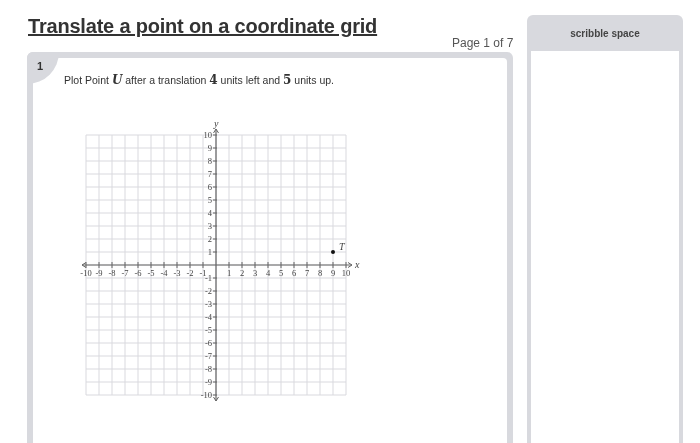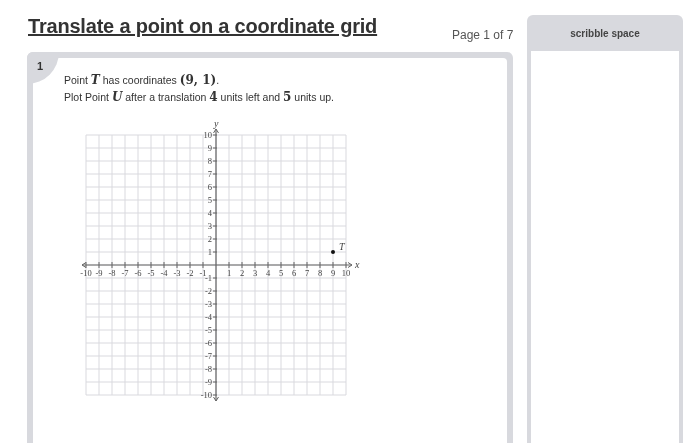--- a/index.html
+++ b/index.html
@@ -1,18 +1,18 @@
 <!DOCTYPE html>
 <html><head>
 <meta charset="utf-8">
 <style>
   html,body{margin:0;padding:0;background:#fff;}
   body{width:700px;height:443px;position:relative;overflow:hidden;font-family:"Liberation Sans",sans-serif;color:#2a2a2a;}
   .title{position:absolute;left:28px;top:15px;font-size:20px;font-weight:bold;color:#333;letter-spacing:-0.2px;text-decoration:underline;}
-  .page{position:absolute;left:452px;top:28px;font-size:12px;color:#555;}
+  .page{position:absolute;left:452px;top:36px;font-size:12px;color:#555;}
   .qpanel{position:absolute;left:27px;top:52px;width:486px;height:400px;background:#d8d9de;border-radius:6px;}
   .qinner{position:absolute;left:6px;top:6px;right:6px;bottom:0;background:#fff;border-radius:4px 4px 0 0;}
   .qnum-tab{position:absolute;left:27px;top:52px;width:32px;height:32px;background:#d8d9de;border-radius:6px 0 32px 0;}
   .qnum{position:absolute;left:37px;top:60px;font-size:11px;font-weight:bold;color:#333;}
   .qtext{position:absolute;left:64px;top:72px;font-size:10.5px;line-height:17px;color:#333;}
   .qtext b.m{font-family:"DejaVu Serif",serif;font-style:italic;font-weight:bold;font-size:12px;}
   .qtext b.n{font-family:"DejaVu Serif",serif;font-weight:bold;font-size:12px;}
   .spanel{position:absolute;left:527px;top:15px;width:156px;height:440px;background:#d8d9de;border-radius:6px;}
   .shead{position:absolute;left:0;top:0;width:100%;height:36px;text-align:center;line-height:38px;font-size:10px;font-weight:bold;color:#444;}
   .sinner{position:absolute;left:4px;top:36px;right:4px;bottom:0;background:#fff;}
@@ -24,23 +24,20 @@
 <div class="title">Translate a point on a coordinate grid</div>
 <div class="page">Page 1 of 7</div>
 
 <div class="qpanel">
     <div class="qinner"></div>
   </div>
 <div class="qnum-tab"></div>
 <div class="qnum">1</div>
 
 <div class="qtext">
-  <div>
-    <span>Point </span><b class="m">T</b><span> has coordinates </span><b class="n">(9, 1)</b><span>.</span>
-  </div>
   <div>
     <span>Plot Point </span><b class="m">U</b><span> after a translation </span><b class="n">4</b><span> units left and </span><b class="n">5</b><span> units up.</span>
   </div>
 </div>
 
 <svg class="grid" id="grid" width="300" height="300">
     <line x1="16" y1="23" x2="16" y2="283" stroke="#d9d9de" stroke-width="1"></line>
     <line x1="16" y1="283" x2="276" y2="283" stroke="#d9d9de" stroke-width="1"></line>
     <line x1="29" y1="23" x2="29" y2="283" stroke="#d9d9de" stroke-width="1"></line>
     <line x1="16" y1="270" x2="276" y2="270" stroke="#d9d9de" stroke-width="1"></line>

